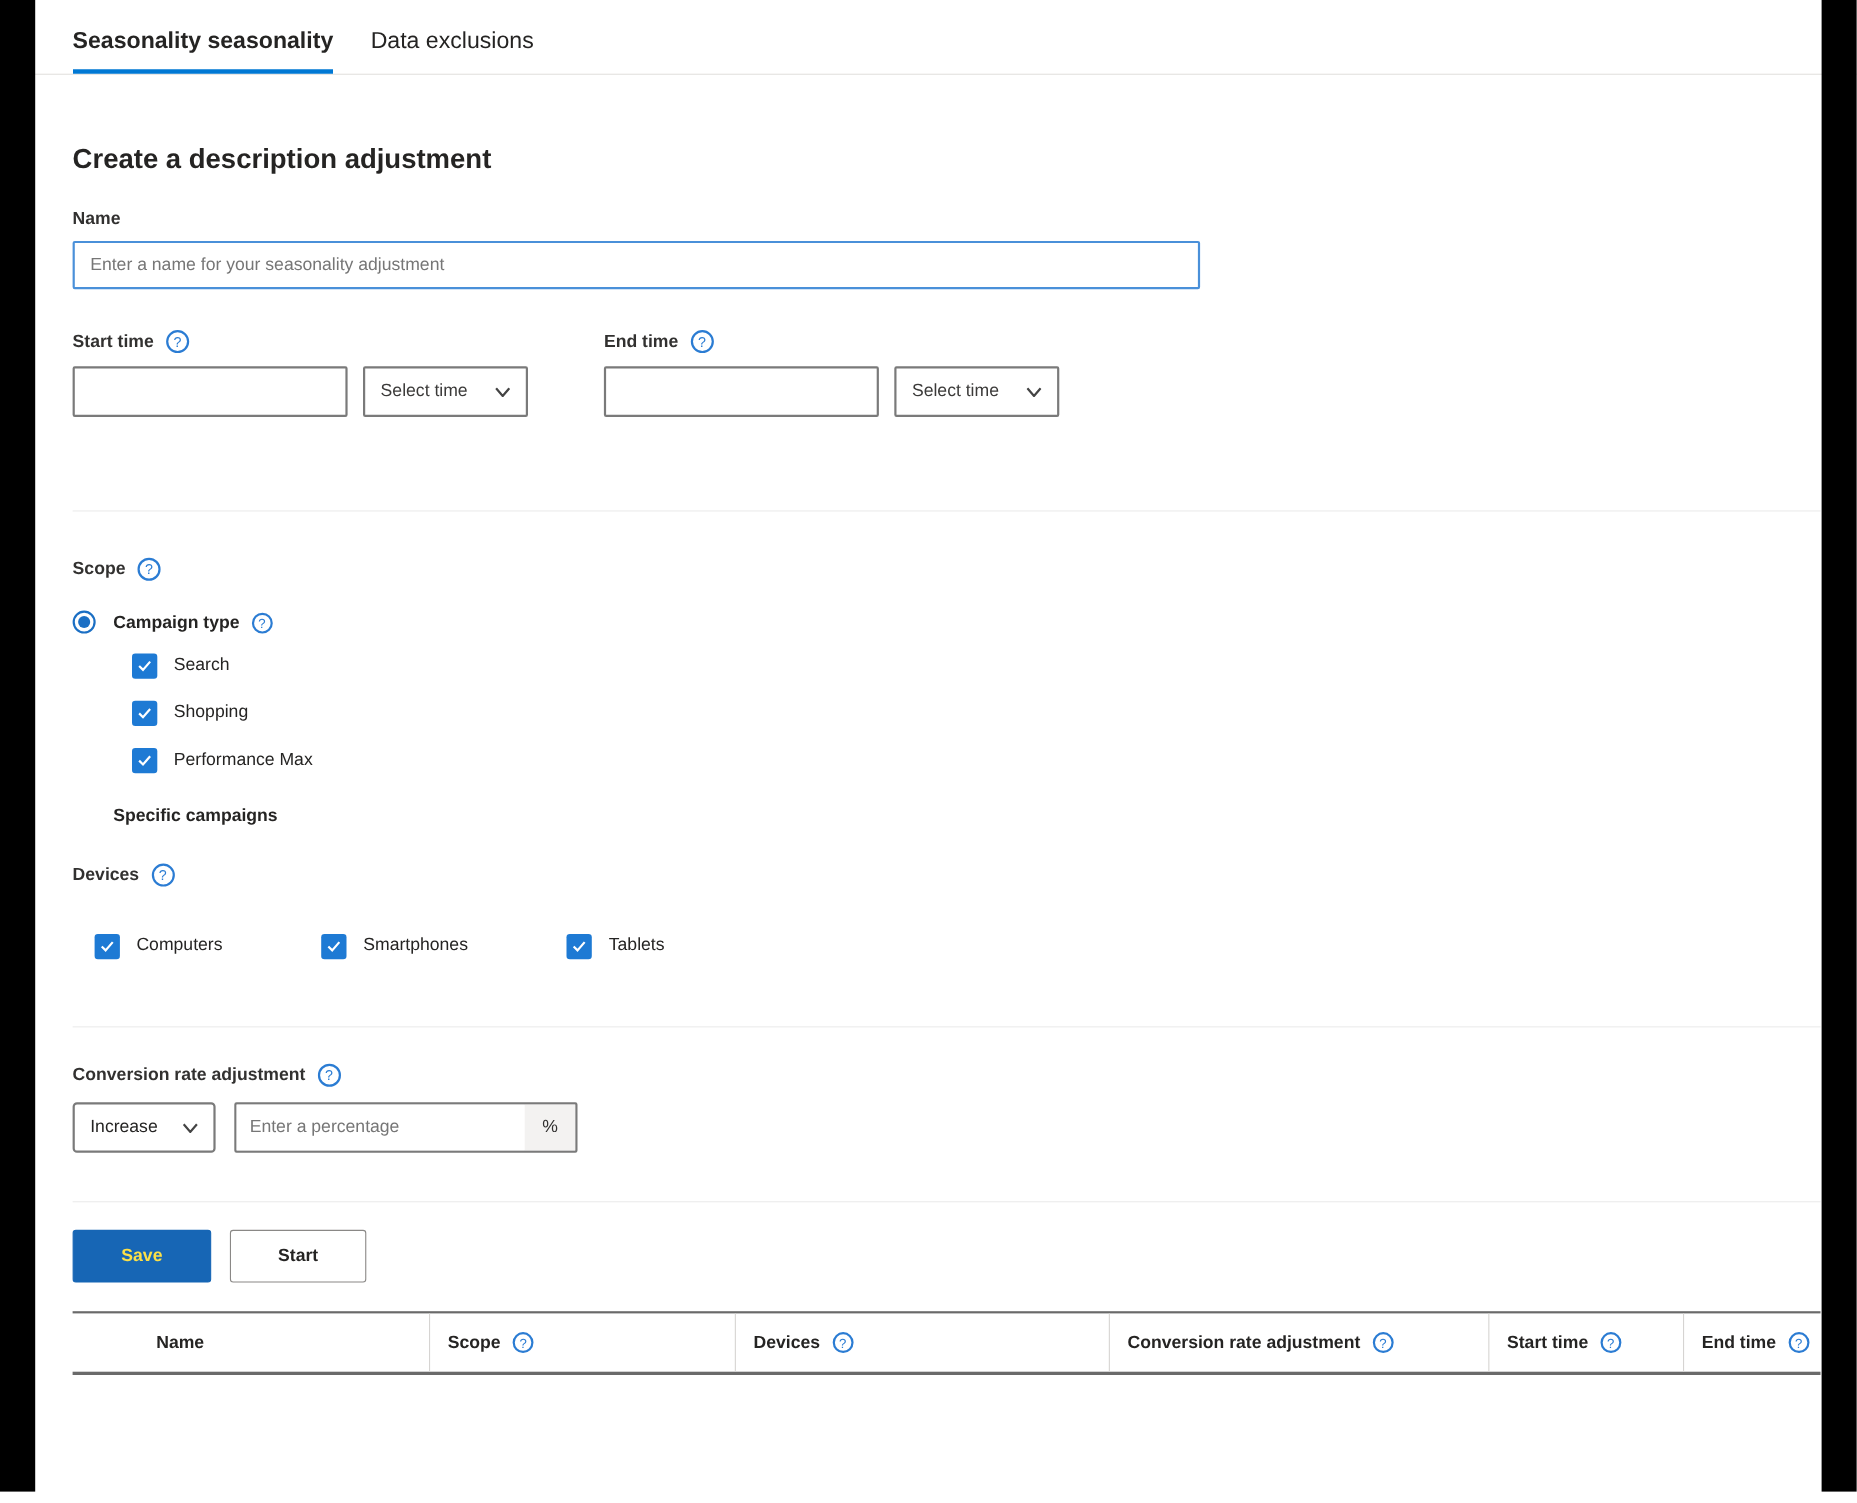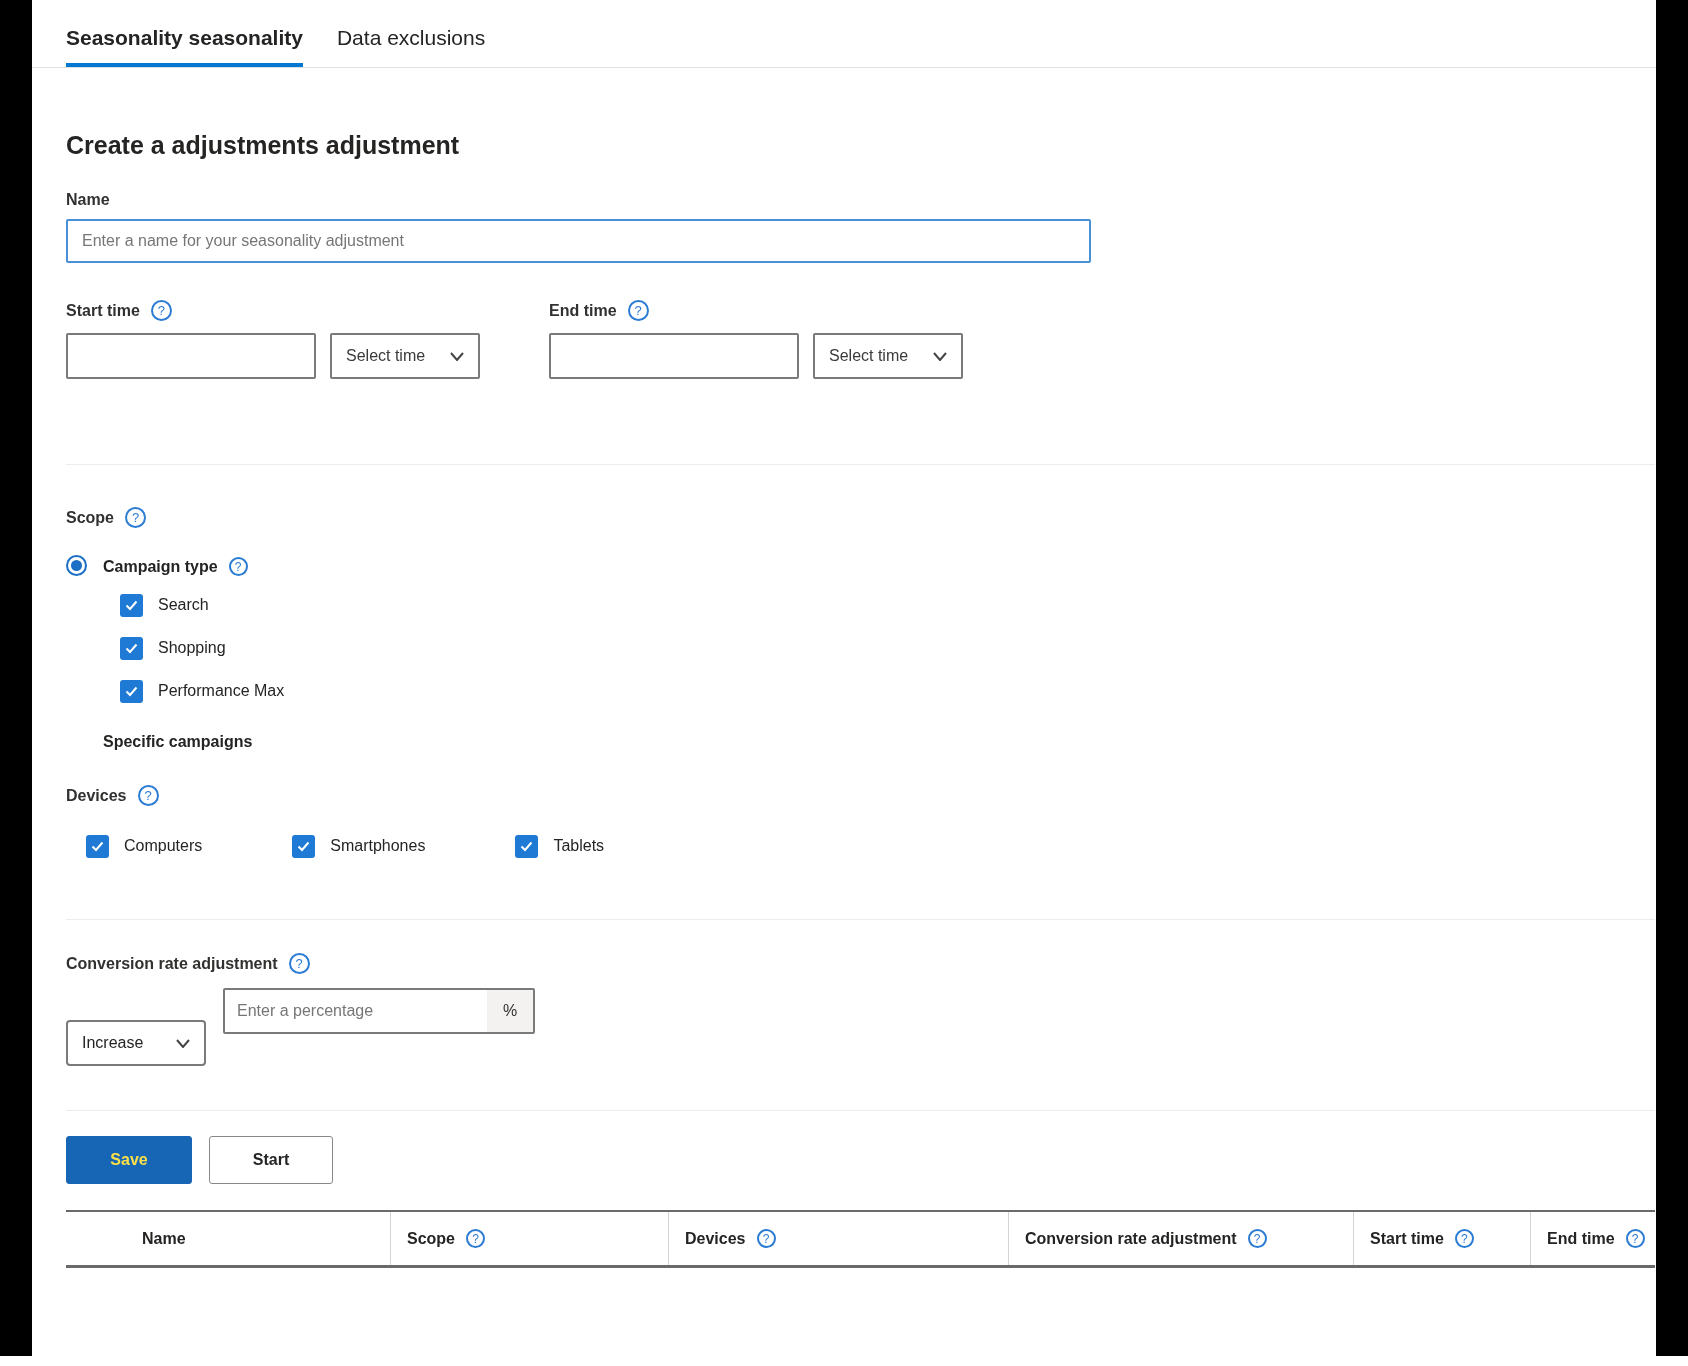--- a/index.html
+++ b/index.html
@@ -73,29 +73,29 @@
 
   .cb-col { margin-left:54px; margin-top:14px; }
   .cb-row { display:flex; align-items:center; height:30px; margin-bottom:13px; cursor:pointer; }
   .checkbox {
     width:23px; height:23px; border-radius:3px; background:#1e7ad4; flex:none;
     display:flex; align-items:center; justify-content:center;
   }
   .cb-label { font-size:16px; margin-left:15px; color:#252423; }
 
   .devices-label-row { margin-top:34px; }
-  .devices-row { display:flex; margin-top:25px; gap:90px;padding-left:20px; }
+  .devices-row { display:flex; margin-top:39px; gap:90px;padding-left:20px; }
   .devices-row .cb-row { margin-bottom:0; }
 
   .cra-label-row { margin-top:33px; }
   .cra-controls { display:flex; margin-top:14px; gap:17px; }
   .dir-select {
-    width:140px; height:46px; border:2px solid #7a7a7a; border-radius:4px; background:#fff;
+    width:130px; height:46px; border:2px solid #7a7a7a; border-radius:4px; background:#fff;
     display:flex; align-items:center; justify-content:space-between; padding:0 14px;
-    font-size:16px; color:#252423; cursor:pointer;margin-top:32px;
+    font-size:16px; color:#252423; cursor:pointer;
   }
   .pct-wrap {
     width:312px; height:46px; border:2px solid #7a7a7a; border-radius:2px; background:#fff;
     display:flex; align-items:stretch; overflow:hidden;
   }
   .pct-input {
     flex:1; border:none; outline:none; font-family:"Liberation Sans", sans-serif;
     font-size:16px; padding:0 12px; color:#323130; min-width:0;
   }
   .pct-suffix {
@@ -128,21 +128,21 @@
 
 <div class="tabbar-wrap">
   <div class="tabbar">
     <div class="tab active">Seasonality seasonality</div>
     <div class="tab">Data exclusions</div>
   </div>
 </div>
 
 <div class="content">
 
-  <h1 class="page-title">Create a adjustments adjustment</h1>
+  <h1 class="page-title">Create a description adjustment</h1>
 
   <div class="flabel mt-name-label">Name</div>
   <input type="text" class="text-input focus-border mt-input" placeholder="Enter a name for your seasonality adjustment" style="">
 
 
   <div class="time-row mt-time-row">
     <div class="time-group">
       <div class="label-row">
         <span class="flabel">Start time</span>
         <span class="help">?</span>

